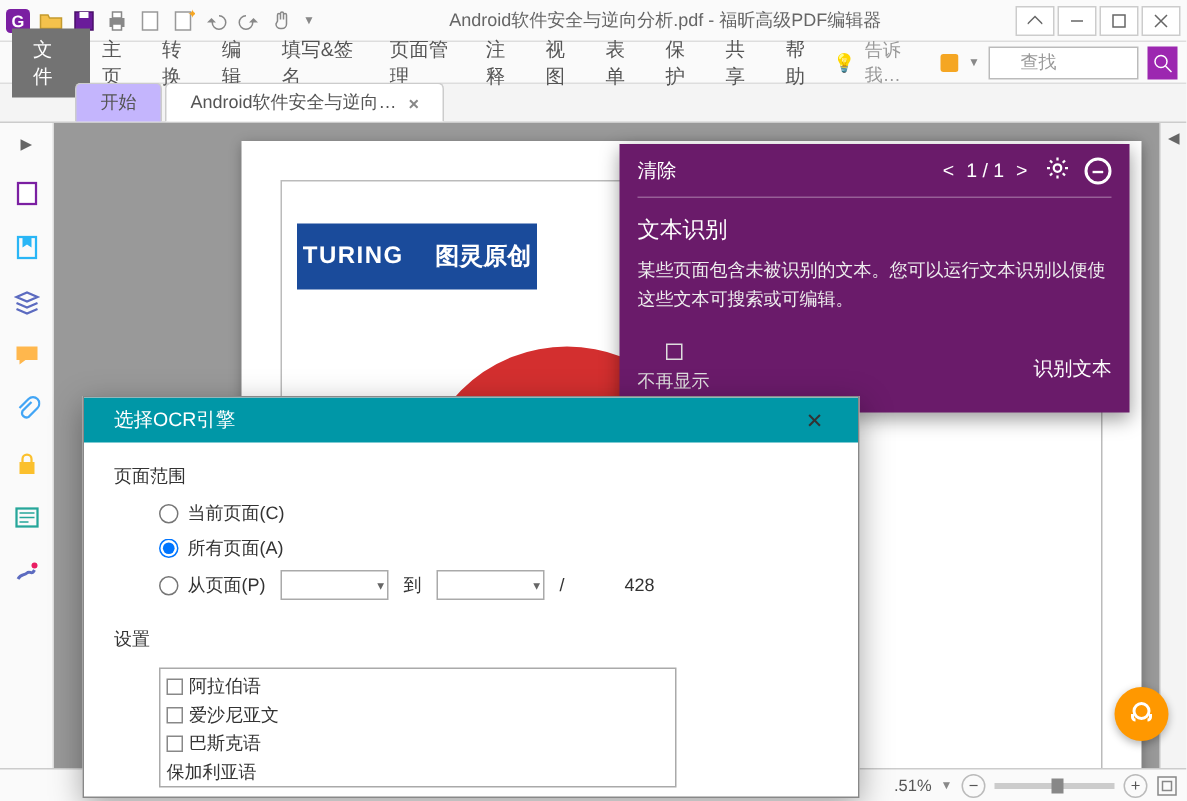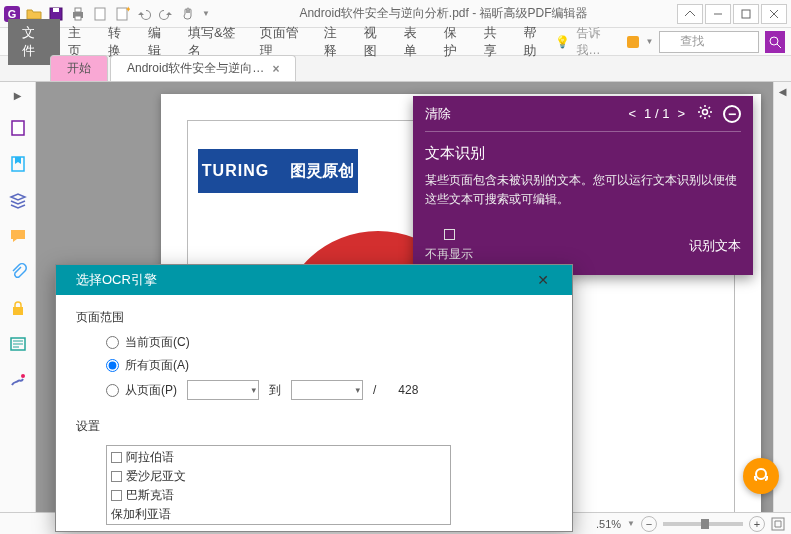--- a/index.html
+++ b/index.html
@@ -15,21 +15,21 @@
 .menubar { height: 28px; background: #fafafa; display: flex; align-items: center; border-bottom: 1px solid #ddd; padding-left: 8px; }
 .file-tab { background: #737373; color: #fff; padding: 5px 14px; font-size: 13px; cursor: pointer; }
 .menu-item { padding: 5px 8px; color: #555; font-size: 13px; cursor: pointer; }
 .menu-right { margin-left: auto; display: flex; align-items: center; gap: 6px; padding-right: 6px; }
 .bulb { color: #999; }
 .tell { color: #999; font-size: 12px; }
 .search-box { border: 1px solid #bbb; background: #fff; height: 22px; width: 110px; display: flex; align-items: center; padding-left: 20px; color: #999; }
 .search-btn { width: 22px; height: 22px; background: #9c27b0; display: flex; align-items: center; justify-content: center; }
 
 .tabs-row { height: 26px; background: #f4f4f4; display: flex; align-items: flex-end; padding-left: 50px; border-bottom: 1px solid #ccc; }
-.doc-tab { background: #f9a8d4; border: 1px solid #ccc; border-bottom: none; padding: 4px 16px; font-size: 12px; color: #555; display: flex; align-items: center; gap: 8px; border-radius: 4px 4px 0 0; margin-right: 2px; }
+.doc-tab { background: #c4b5fd; border: 1px solid #ccc; border-bottom: none; padding: 4px 16px; font-size: 12px; color: #555; display: flex; align-items: center; gap: 8px; border-radius: 4px 4px 0 0; margin-right: 2px; }
 .doc-tab.active { background: #fff; }
 .tab-close { color: #888; cursor: pointer; font-weight: bold; }
 
 .main-area { display: flex; height: calc(534px - 28px - 28px - 26px - 22px); }
 .left-rail { width: 36px; background: #fafafa; border-right: 1px solid #ddd; display: flex; flex-direction: column; align-items: center; padding-top: 8px; gap: 18px; }
 .rail-ico { width: 18px; height: 18px; cursor: pointer; }
 .rail-expand { font-size: 10px; color: #666; cursor: pointer; }
 
 .content { flex: 1; background: #999; position: relative; overflow: hidden; }
 .page { position: absolute; left: 125px; top: 12px; width: 600px; height: 800px; background: #fff; box-shadow: 0 2px 8px rgba(0,0,0,.3); }
@@ -289,21 +289,21 @@
           <span>从页面(P)</span>
       </label>
       <div class="combo">
           <span style="font-size:9px">▾</span>
         </div>
       <span>到</span>
       <div class="combo">
           <span style="font-size:9px">▾</span>
         </div>
       <span>/</span>
-      <span style="margin-left:12px">428</span>
+      <span style="margin-left:30px">428</span>
     </div>
     <div class="settings-label">设置</div>
     <div class="lang-list">
       <div class="lang-item">
           <span class="cb"></span>
           <span>阿拉伯语</span>
         </div>
       <div class="lang-item">
           <span class="cb"></span>
           <span>爱沙尼亚文</span>

